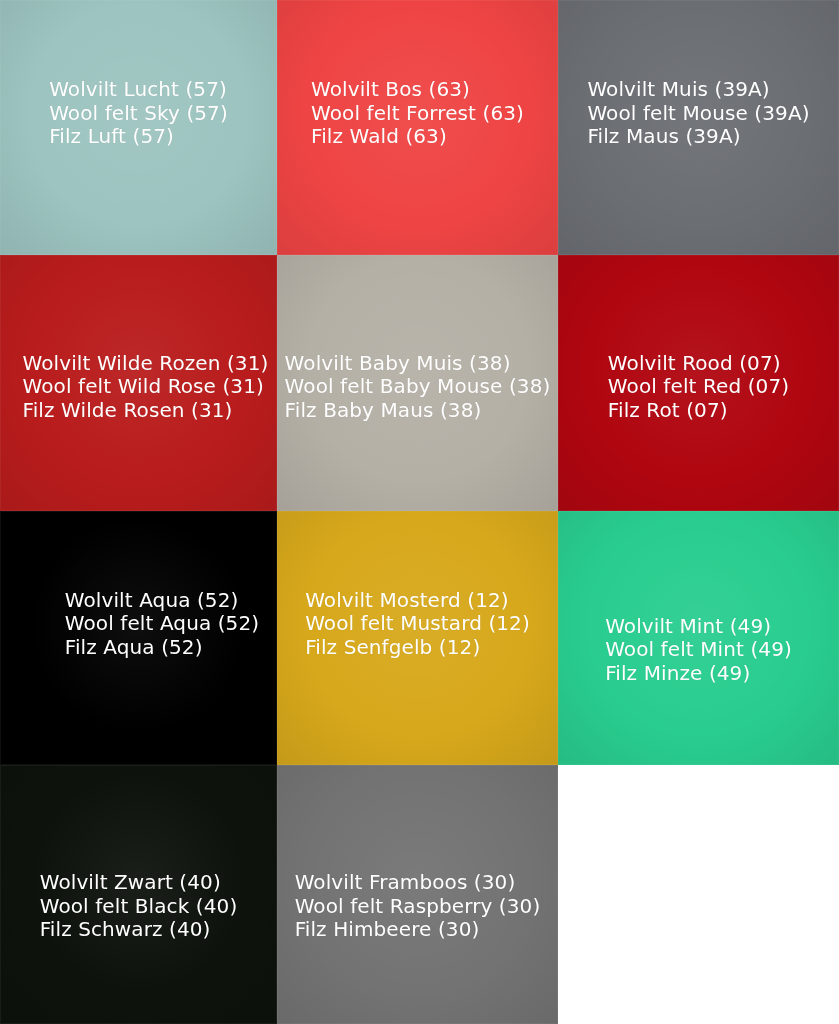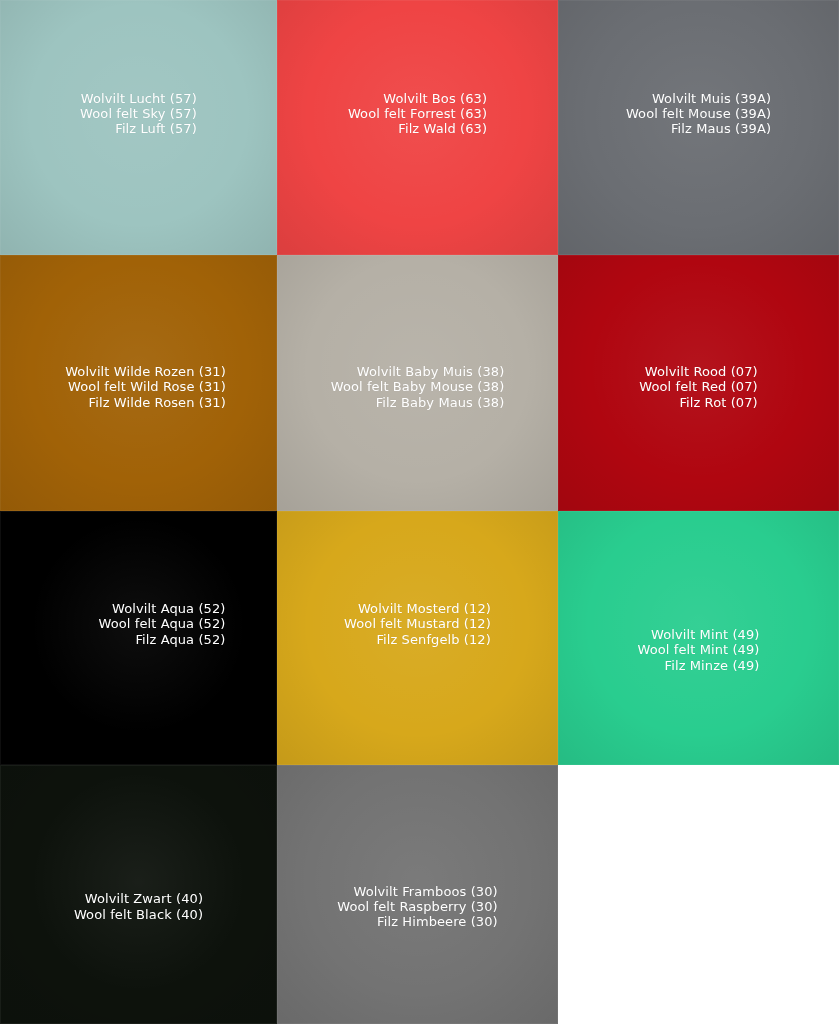--- a/index.html
+++ b/index.html
@@ -47,24 +47,24 @@
     content: "";
     position: absolute;
     inset: 0;
     pointer-events: none;
     box-shadow: inset 0 0 0 1px rgba(255,255,255,0.055);
   }
 
   .label-stack {
     position: relative;
     z-index: 2;
-    text-align: right;
+    text-align: left;
     line-height: 1.18;
     color: #ffffff;
-    font-size: 13px;
+    font-size: 20px;
     letter-spacing: 0.1px;
     white-space: nowrap;
     text-shadow: 0 0 1px rgba(0,0,0,0.10);
   }
   .label-stack .line {
     display: block;
   }
 
   
   .row-high .label-stack { transform: translateY(-14px); }
@@ -93,21 +93,21 @@
   </div>
 
   <div class="swatch row-high" style="background-color: rgb(107, 110, 115);">
     <div class="label-stack">
       <span class="line">Wolvilt Muis (39A)</span>
       <span class="line">Wool felt Mouse (39A)</span>
       <span class="line">Filz Maus (39A)</span>
     </div>
   </div>
 
-  <div class="swatch row-mid" style="background-color: #a16207; padding-left: 14px;">
+  <div class="swatch row-mid" style="background-color: #b91c1c; padding-left: 14px;">
     <div class="label-stack">
       <span class="line">Wolvilt Wilde Rozen (31)</span>
       <span class="line">Wool felt Wild Rose (31)</span>
       <span class="line">Filz Wilde Rosen (31)</span>
     </div>
   </div>
 
   <div class="swatch row-mid" style="background-color: rgb(181, 176, 166);">
     <div class="label-stack">
       <span class="line">Wolvilt Baby Muis (38)</span>
@@ -146,20 +146,21 @@
       <span class="line">Wolvilt Mint (49)</span>
       <span class="line">Wool felt Mint (49)</span>
       <span class="line">Filz Minze (49)</span>
     </div>
   </div>
 
   <div class="swatch row-low" style="background-color: rgb(13, 18, 12);">
     <div class="label-stack">
       <span class="line">Wolvilt Zwart (40)</span>
       <span class="line">Wool felt Black (40)</span>
+      <span class="line">Filz Schwarz (40)</span>
     </div>
   </div>
 
   <div class="swatch row-low" style="background-color: #737373;">
     <div class="label-stack">
       <span class="line">Wolvilt Framboos (30)</span>
       <span class="line">Wool felt Raspberry (30)</span>
       <span class="line">Filz Himbeere (30)</span>
     </div>
   </div>

